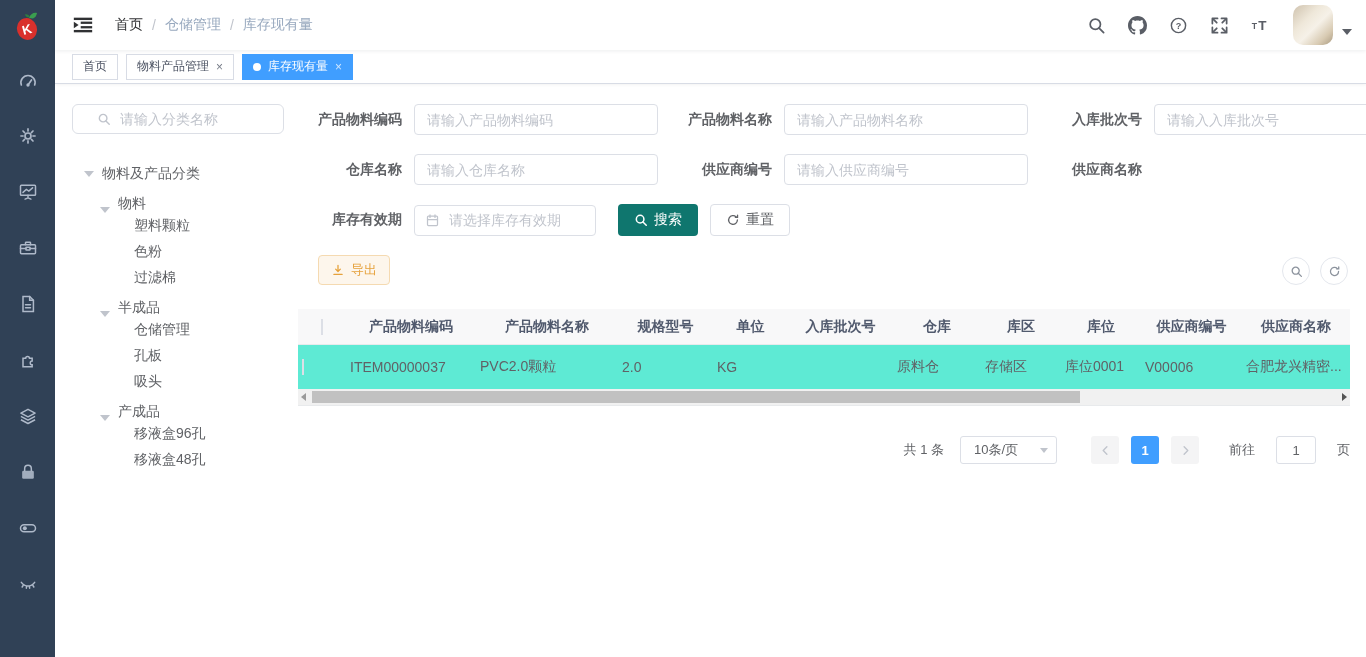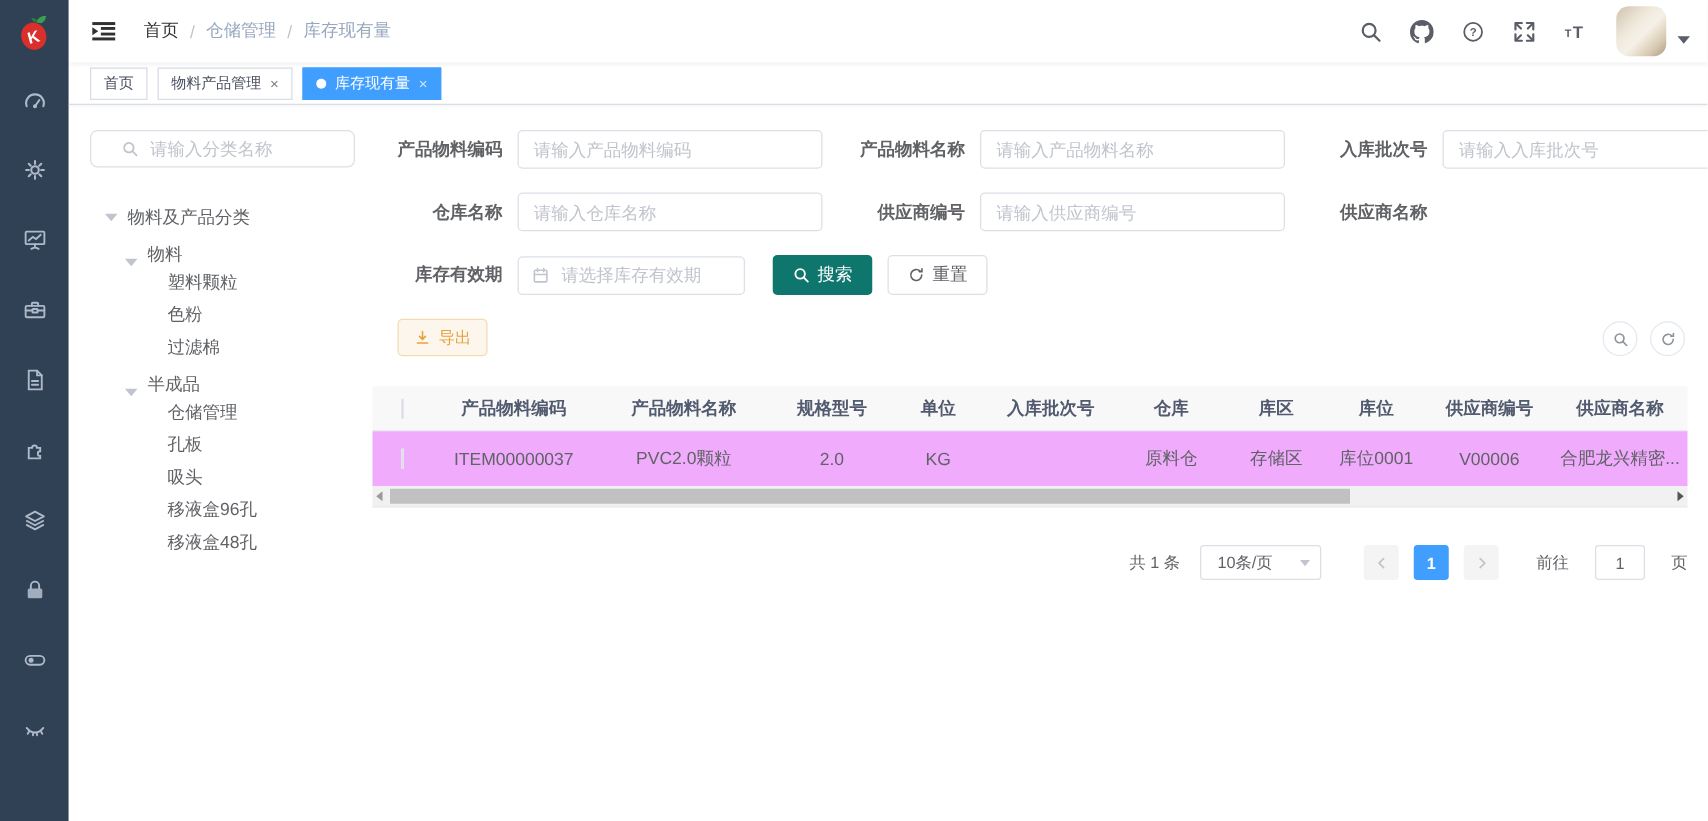--- a/index.html
+++ b/index.html
@@ -90,21 +90,21 @@
   .toolbar-row { display:flex; align-items:flex-end; margin-bottom:24px;padding-left:20px; }
   .right-circles { margin-left:auto; display:flex; gap:10px; padding-right:2px; }
   .circle-btn { width:28px; height:28px; border-radius:50%; border:1px solid #e4e7ed; background:#fff; color:#8c939d;
                 display:flex; align-items:center; justify-content:center; cursor:pointer; }
   .circle-btn svg { width:13px; height:13px; }
 
   
   .grid-cols { display:grid; grid-template-columns:48px 130px 142px 95px 75px 105px 88px 80px 80px 101px 1fr; }
   .tbl-header { background:#f8f8f9; height:36px; align-items:center; font-weight:bold; color:#515a6e; font-size:14px;
                 text-align:center; border-bottom:1px solid #e8eaec; }
-  .tbl-row { background:#f0abfc; height:44px; align-items:center; color:#606266; font-size:14px; text-align:center; }
+  .tbl-row { background:#5eead4; height:44px; align-items:center; color:#606266; font-size:14px; text-align:left; }
   .cell { overflow:hidden; text-overflow:ellipsis; white-space:nowrap; padding:0 4px; }
   .checkbox { width:14px; height:14px; border:1px solid #dcdfe6; border-radius:2px; background:#fff; margin:0 auto; cursor:pointer; }
 
   
   .h-scroll { height:17px; background:#f1f1f1; border-bottom:1px solid #e8eaec; position:relative; display:flex;
               align-items:center; justify-content:space-between; padding:0 3px; }
   .h-arrow { width:0; height:0; border-top:4px solid transparent; border-bottom:4px solid transparent; cursor:pointer; }
   .h-arrow.left  { border-right:5px solid #9a9a9a; }
   .h-arrow.right { border-left:5px solid #555; }
   .h-thumb { position:absolute; left:14px; top:2px; height:12px; width:73%; background:#c1c1c1; cursor:pointer; }
@@ -311,20 +311,24 @@
               <span>半成品</span>
             </div>
           <div class="tree-row d2">
               <span>仓储管理</span>
             </div>
           <div class="tree-row d2">
               <span>孔板</span>
             </div>
           <div class="tree-row d2">
               <span>吸头</span>
+            </div>
+          <div class="tree-row d1">
+              <span class="tree-caret"></span>
+              <span>产成品</span>
             </div>
           <div class="tree-row d2">
               <span>移液盒96孔</span>
             </div>
           <div class="tree-row d2">
               <span>移液盒48孔</span>
             </div>
         </div>
       </div>
 

